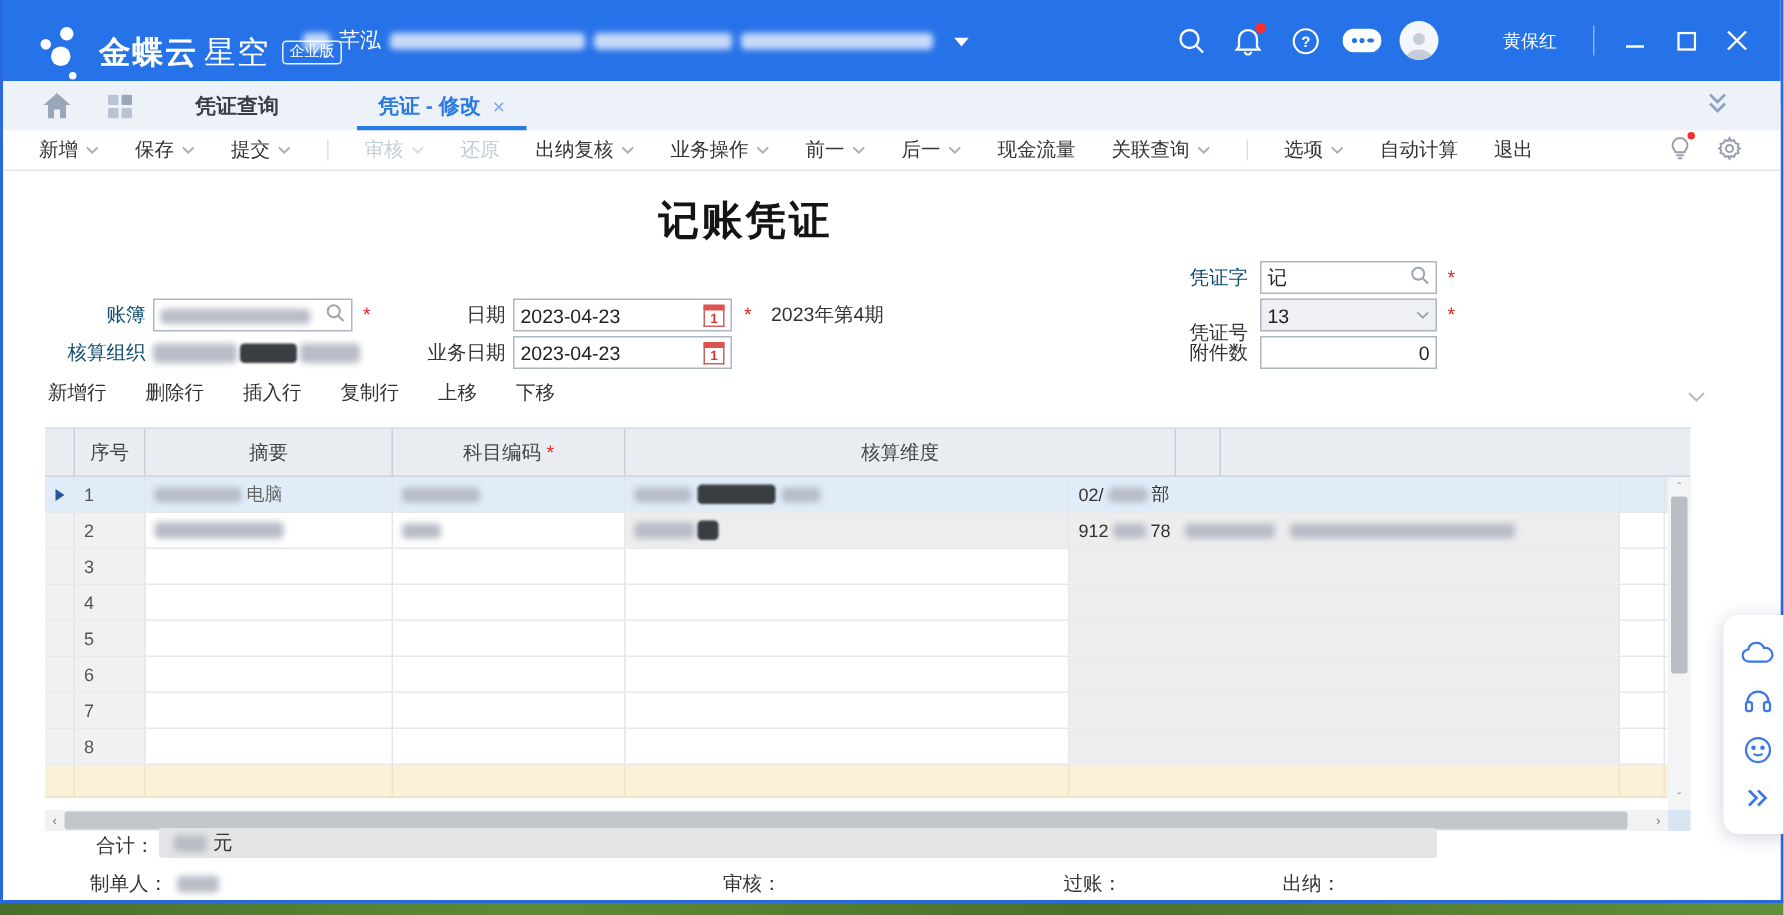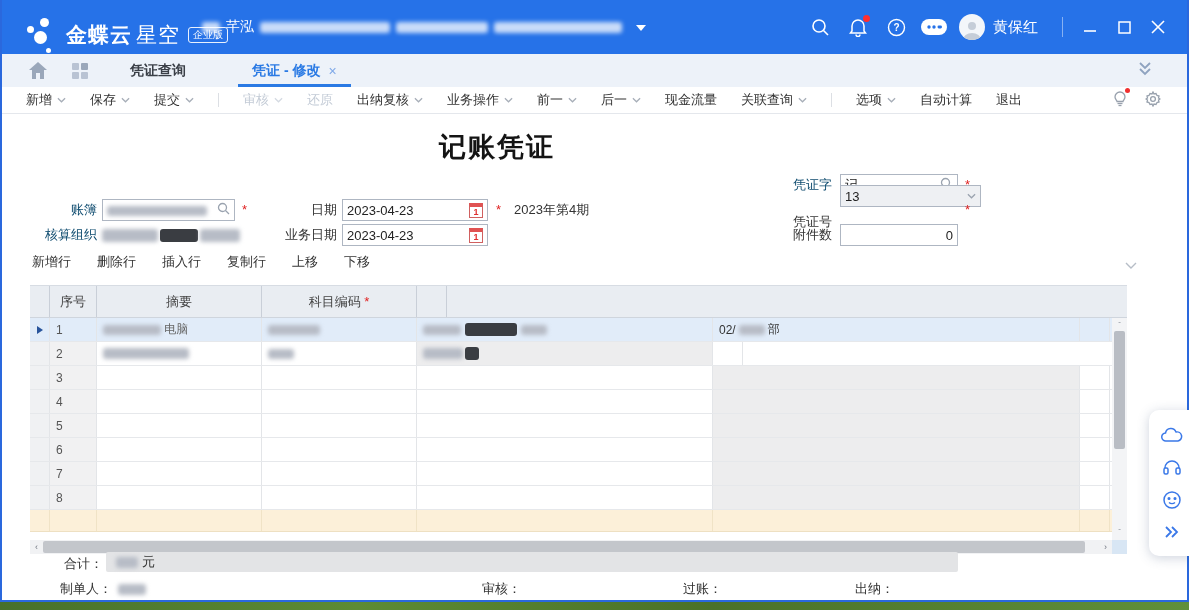--- a/index.html
+++ b/index.html
@@ -35,21 +35,21 @@
   .blur { display:inline-block; height:11px; border-radius:3px;
     background:rgba(255,255,255,.75); filter:blur(2px); vertical-align:middle; }
   .blur.dark { background:#b7bcc6; }
   .blur.black { background:#3a3d42; filter:blur(.6px); height:13px; }
   .company .caret-w { margin-left:8px; }
   .tb-right { position:absolute; right:12px; top:0; height:54px; display:flex; align-items:center; gap:0; }
   .tb-ic { width:38px; height:54px; display:flex; align-items:center; justify-content:center; position:relative; cursor:pointer; }
   .tb-ic svg { display:block; }
   .red-dot { position:absolute; top:15px; right:7px; width:7px; height:7px; border-radius:50%; background:#ff2e2e; }
   .avatar { width:26px; height:26px; border-radius:50%; background:#f3f6fa; display:flex; align-items:flex-end; justify-content:center; overflow:hidden; margin:0 8px 0 6px; }
-  .user-name { font-size:15px; margin-right:14px; }
+  .user-name { font-size:12px; margin-right:14px;margin-left:35px; }
   .tb-div { width:1px; height:20px; background:rgba(255,255,255,.45); margin:0 10px; }
   .win-ctl { width:34px; height:54px; display:flex; align-items:center; justify-content:center; cursor:pointer; }
   
   .tabbar {
     position:absolute; left:0; top:54px; width:100%; height:33px;
     background:#edf2f9; display:flex; align-items:center;
   }
   .tab-home, .tab-grid { width:20px; height:20px; margin-left:26px; display:flex; align-items:center; justify-content:center; cursor:pointer; }
   .tab-grid { margin-left:22px; }
   .tab { position:relative; height:33px; display:flex; align-items:center; padding:0 26px; font-size:14px; font-weight:bold; color:#3a3f47; cursor:pointer; margin-left:14px; }
@@ -368,21 +368,21 @@
 
     <div class="f-label" style="left:240px; top:85px; width:95px;">日期</div>
     <div class="f-input" style="left:340px; top:85px; width:146px;">
       <span class="val">2023-04-23</span>
       <span class="cal">1</span>
     </div>
     <span class="req" style="left:494px; top:85px;">*</span>
     <span class="period" style="left:512px; top:85px;">2023年第4期</span>
 
     <div class="f-label" style="left:705px; top:97px; width:125px;">凭证号</div>
-    <div class="f-input readonly" style="left:838px; top:71px; width:141px;">
+    <div class="f-input readonly" style="left:838px; top:85px; width:118px;">
       <span class="val">13</span>
       <svg class="caret" viewBox="0 0 10 6" fill="none" stroke="#9aa3af" stroke-width="1.4">
           <path d="M1 1 L5 5 L9 1"></path>
         </svg>
     </div>
     <span class="req" style="left:963px; top:85px;">*</span>
 
     <div class="f-label blue" style="left:0px; top:110px; width:95px;">核算组织</div>
     <div class="org-val" style="left:100px; top:110px;">
       <span class="blur dark" style="width:56px; height:13px;"></span>
@@ -418,20 +418,23 @@
     <div class="vtable">
       <div class="t-head">
         <div class="cell c0"></div>
         <div class="cell c1">
             <span>序号</span>
           </div>
         <div class="cell c2">
             <span>摘要</span>
           </div>
         <div class="cell c3"><span>科目编码</span>&nbsp;<span style="color:#e02222">*</span></div>
+        <div class="cell c5">
+            <span>核算维度</span>
+          </div>
         <div class="cell c6"></div>
         <div class="cell c7"></div>
       </div>
 
       <div class="t-row selected">
         <div class="cell c0">
             <span class="row-marker"></span>
           </div>
         <div class="cell c1">1</div>
         <div class="cell c2"><span class="blur dark" style="width:58px;height:10px"></span>&nbsp;<span style="color:#666">电脑</span></div>
@@ -457,20 +460,27 @@
         <div class="cell c1">2</div>
         <div class="cell c2">
             <span class="blur dark" style="width:86px;height:11px"></span>
           </div>
         <div class="cell c3">
             <span class="blur dark" style="width:26px;height:10px"></span>
           </div>
         <div class="cell c4 gray">
             <span class="blur dark" style="width:40px;height:11px"></span>
             <span class="blur black" style="width:14px;margin-left:2px"></span>
+          </div>
+        <div class="cell c5 gray">
+            <span>912</span>
+            <span class="blur dark" style="width:22px;height:10px;margin:0 3px"></span>
+            <span>78</span>
+            <span class="blur dark" style="width:60px;height:10px;margin:0 10px"></span>
+            <span class="blur dark" style="width:150px;height:10px"></span>
           </div>
         <div class="cell c6"></div>
         <div class="cell c7"></div>
       </div>
 
       <div class="t-row">
         <div class="cell c0"></div>
         <div class="cell c1">3</div>
         <div class="cell c2"></div>
           <div class="cell c3"></div>
@@ -560,21 +570,21 @@
       <span>元</span>
     </div>
     <div class="persons">
       <span class="p-item" style="left:58px;">
         <span>制单人：</span>
         <span class="blur dark" style="width:28px;height:11px"></span>
       </span>
       <span class="p-item" style="left:480px;">
         <span>审核：</span>
       </span>
-      <span class="p-item" style="left:681px;">
+      <span class="p-item" style="left:707px;">
         <span>过账：</span>
       </span>
       <span class="p-item" style="left:853px;">
         <span>出纳：</span>
       </span>
     </div>
   </div>
 
   <div class="side-panel">
     <span class="sp-ic">

